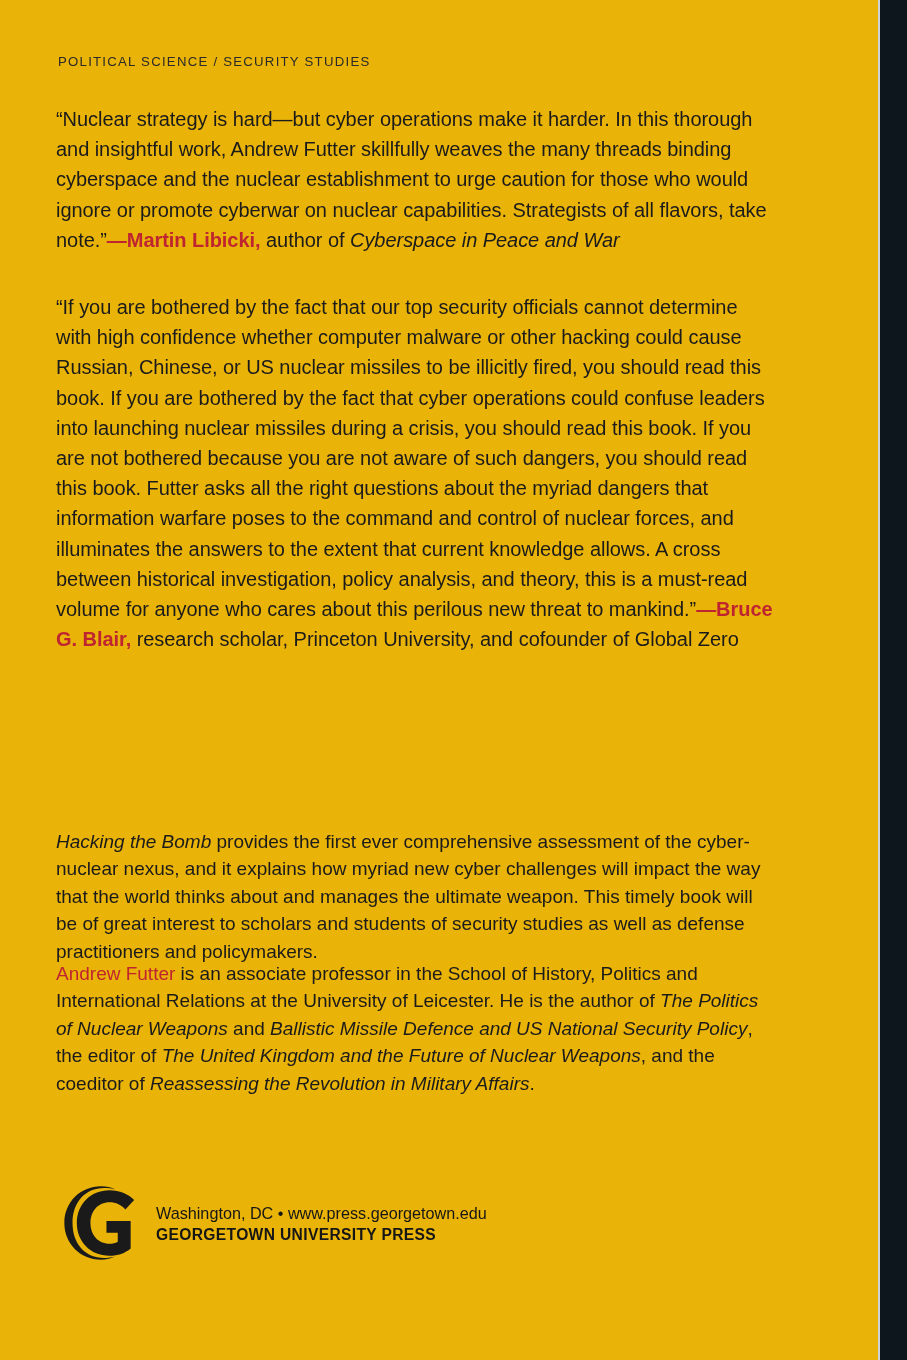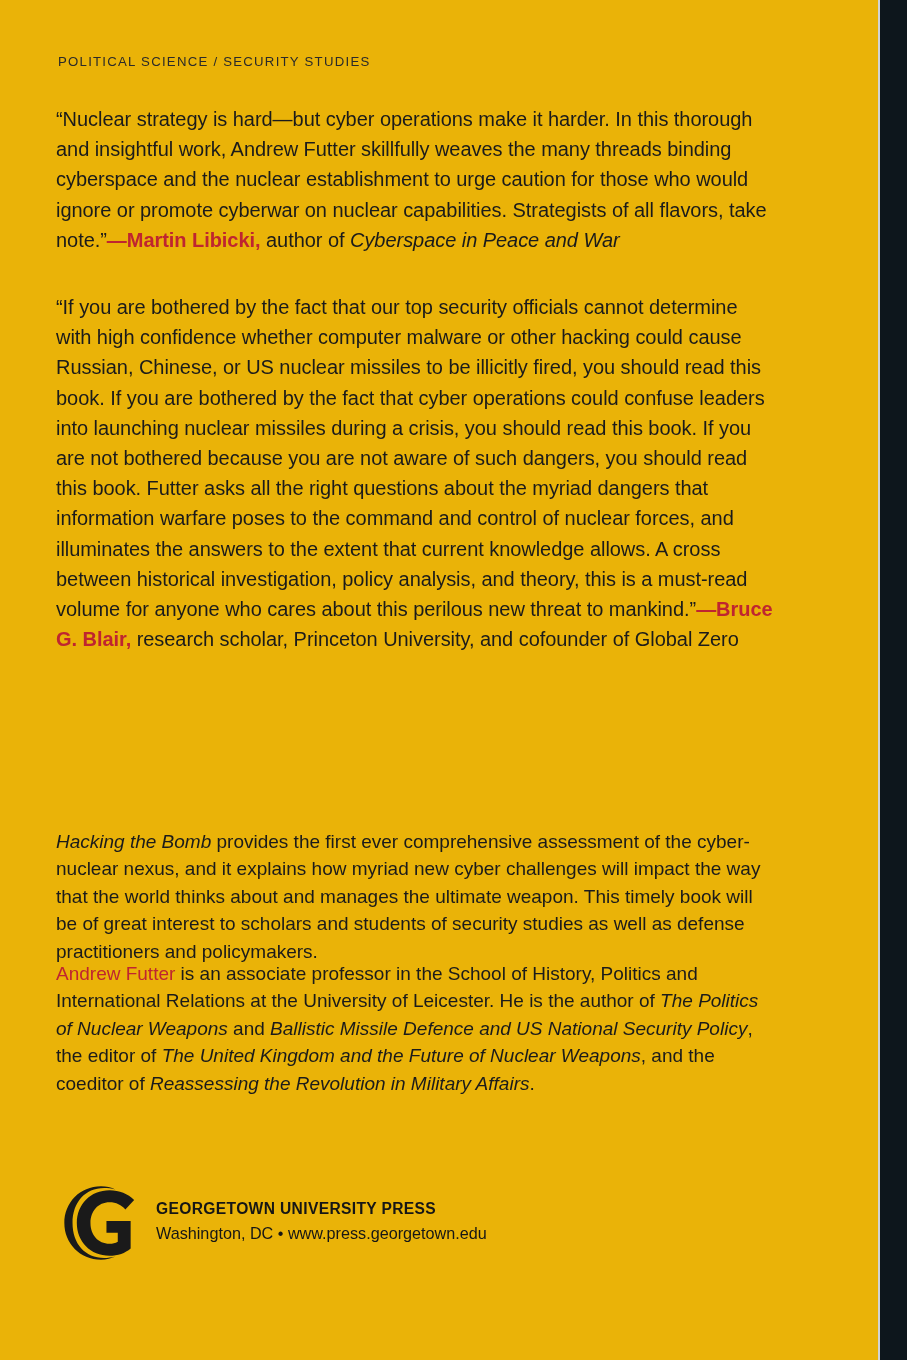--- a/index.html
+++ b/index.html
@@ -211,22 +211,22 @@
                    L 71.5 74
                    C 68.4 75.7 64.9 76.6 61 76.6
                    C 46.2 76.6 36.5 65.2 36.5 50
                    C 36.5 34.8 46.2 23.4 61 23.4
                    C 69.2 23.4 76.3 26.8 81.2 32.6
                    L 92.5 20.5
                    C 84.5 12.5 73.6 8 61 8 Z" fill="#1a1a1a"></path>
         </svg>
       </div>
       <div id="publisher-text">
+        <div id="publisher-address">Washington, DC • www.press.georgetown.edu</div>
         <div id="publisher-name">GEORGETOWN UNIVERSITY PRESS</div>
-        <div id="publisher-address">Washington, DC • www.press.georgetown.edu</div>
       </div>
     </div>
 
   </div>
 
   <div id="barcode-area">
 
     <div id="barcode-digits">
       
       

